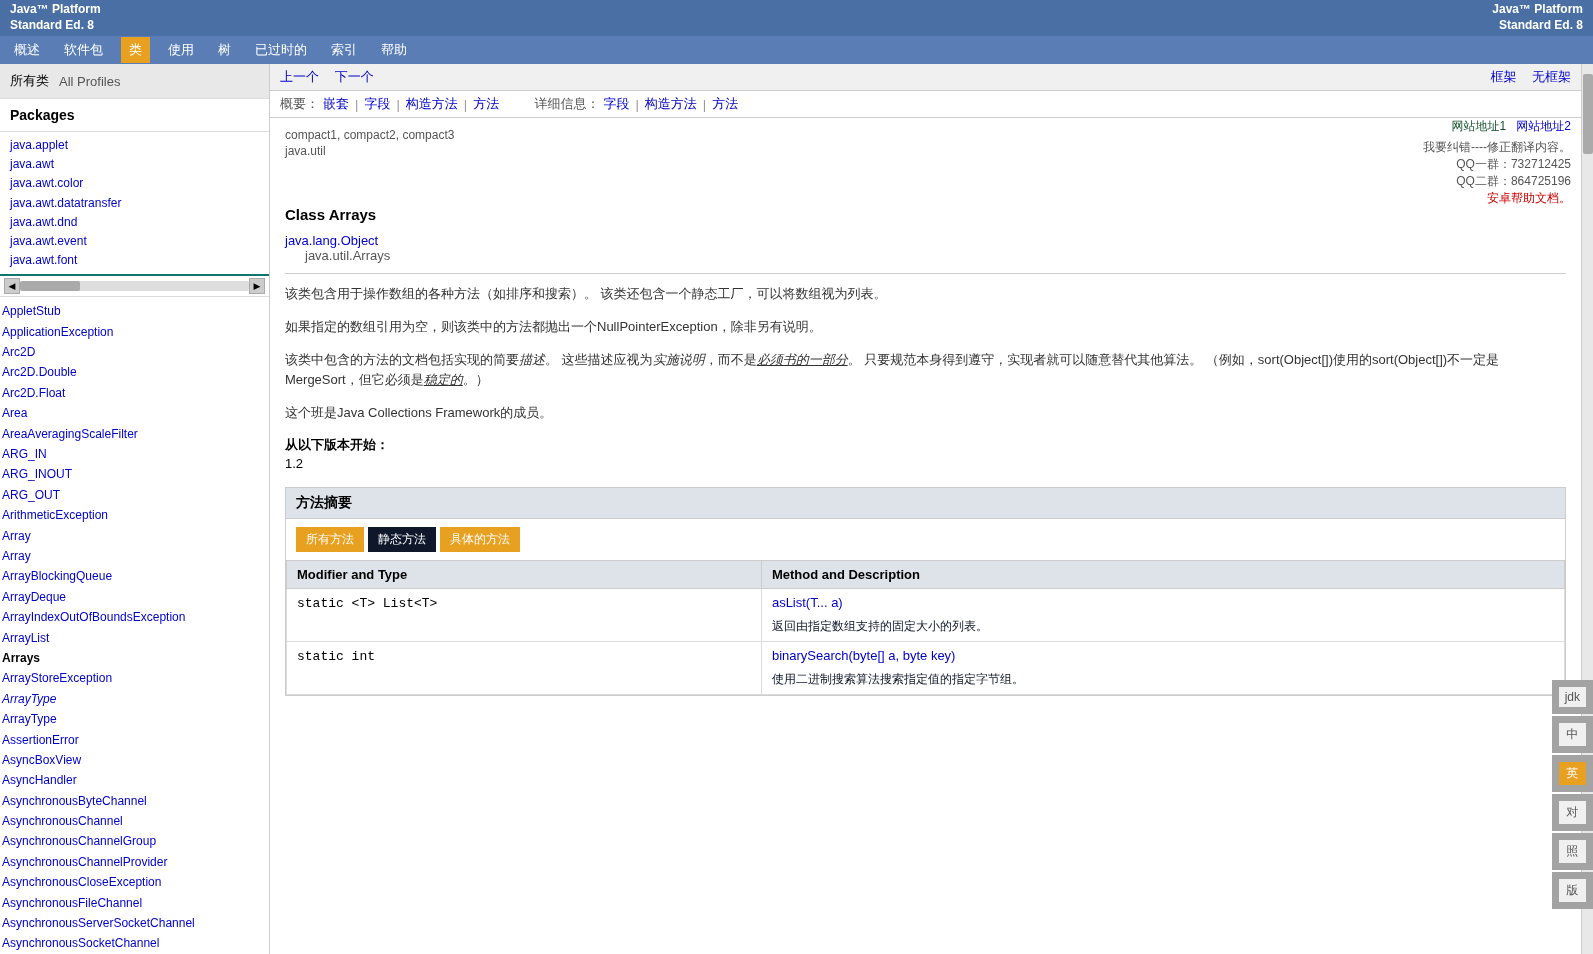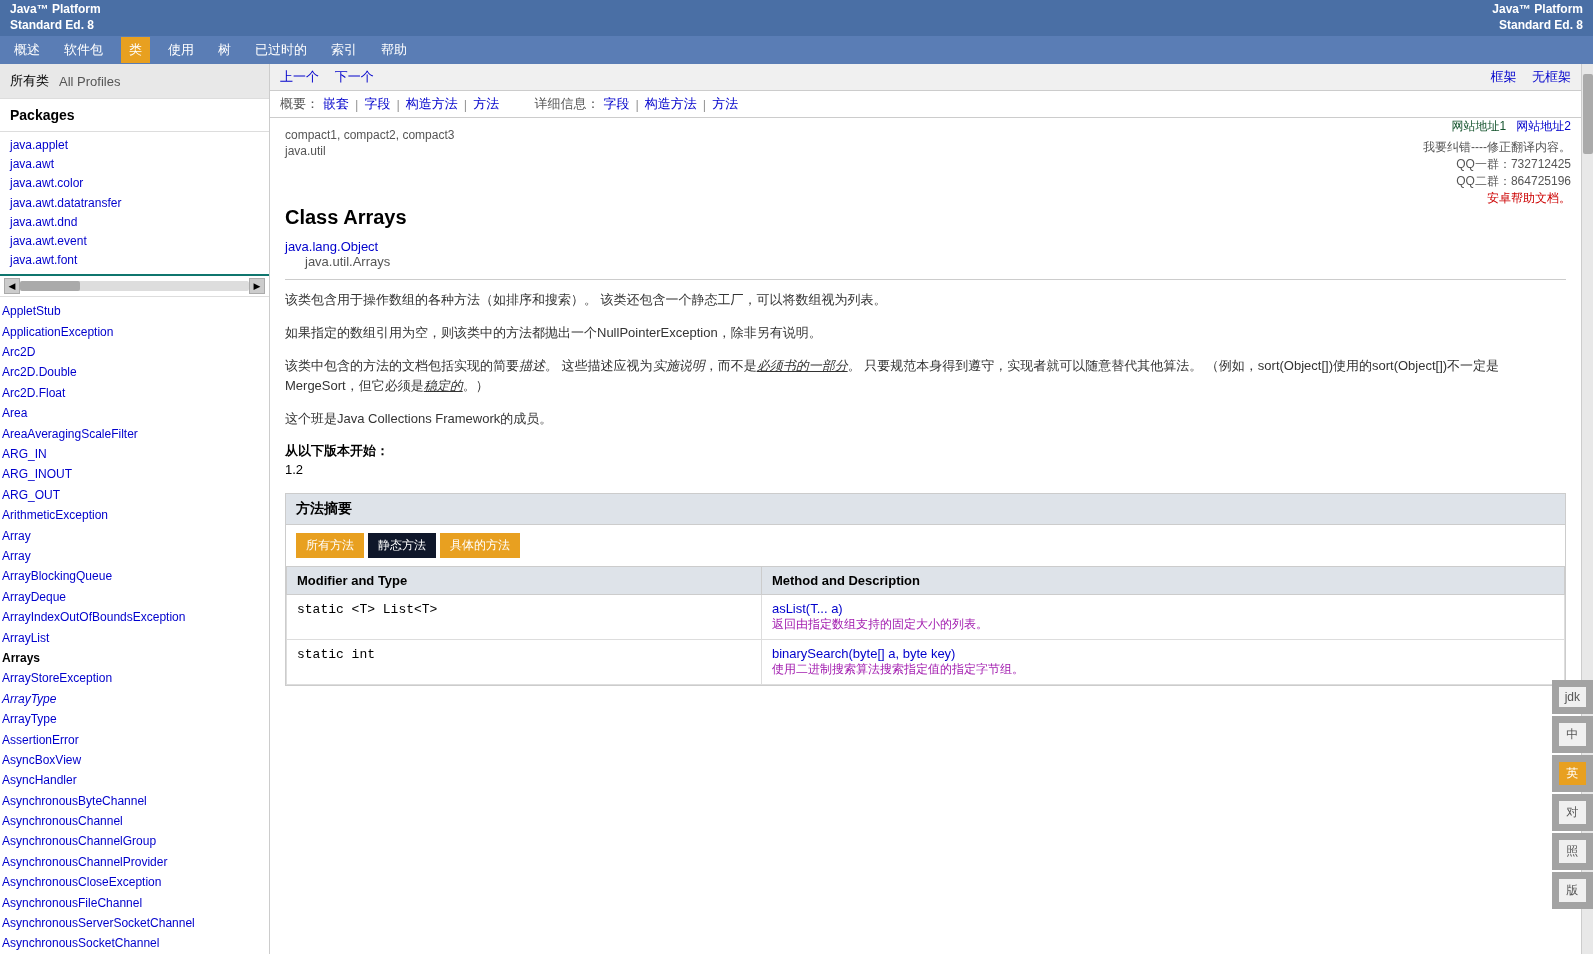--- a/index.html
+++ b/index.html
@@ -185,21 +185,21 @@
       font-size: 12px;
       margin-bottom: 2px;
     }
     .class-util {
       color: #555;
       font-size: 12px;
       margin-bottom: 8px;
     }
     
     .class-title {
-      font-size: 20px;
+      font-size: 15px;
       font-weight: bold;
       color: #000;
       margin-bottom: 10px;
       margin-top: 48px;
     }
     
     .inheritance-block {
       font-size: 13px;
       margin-bottom: 10px;
       color: #555;
@@ -277,21 +277,21 @@
       font-size: 13px;
     }
     .method-table tbody tr {
       border-bottom: 1px solid #eee;
     }
     .method-table tbody td {
       padding: 6px 10px;
       vertical-align: top;
       border: 1px solid #ddd;
     }
-    .method-table .method-desc { color: #a21caf; font-size: 12px; margin-top: 0; }
+    .method-table .method-desc { color: #0f172a; font-size: 12px; margin-top: 8px; }
     
     
     .right-panel {
       position: fixed;
       right: 0;
       top: 680px;
       display: flex;
       flex-direction: column;
       gap: 2px;
       z-index: 100;

